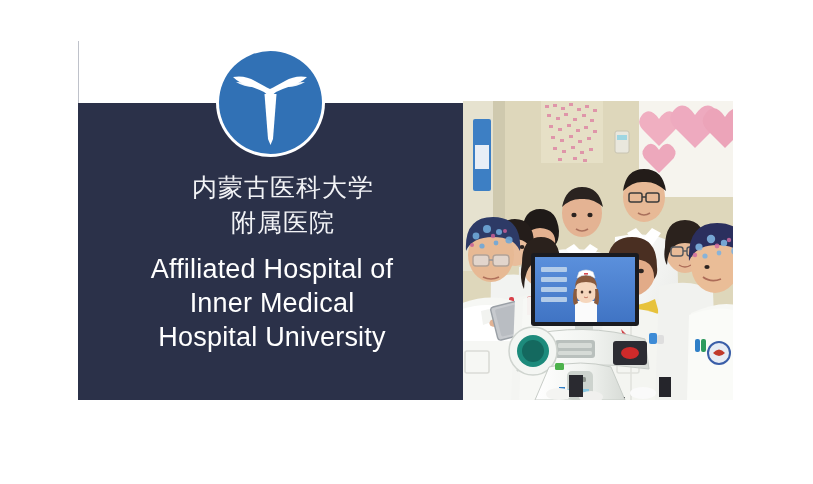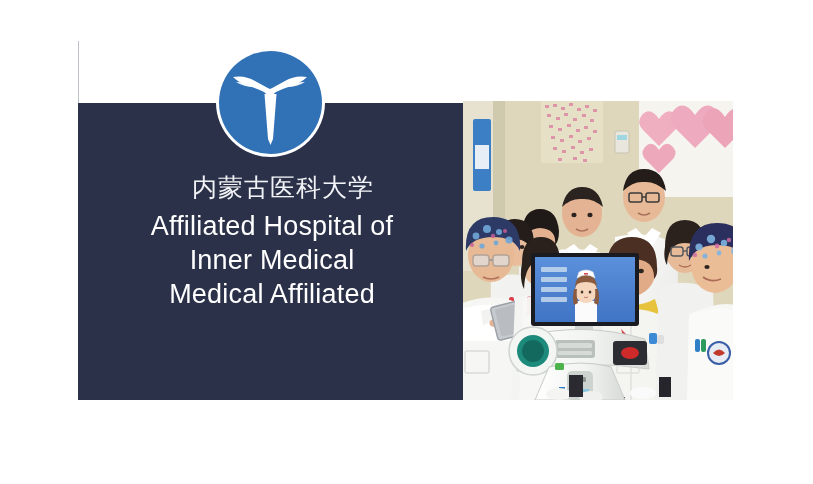--- a/index.html
+++ b/index.html
@@ -82,21 +82,21 @@
   .cn-line {
     font-family: "DejaVu Sans", "Liberation Sans", sans-serif;
     font-size: 25px;
     line-height: 35px;
     letter-spacing: 1px;
     font-weight: 400;
     color: #f2f3f6;
     padding-left: 22px;
   }
   .en-block {
-    margin-top: 4px;
+    margin-top: 12px;
   }
   .en-line {
     font-family: "Liberation Sans", sans-serif;
     font-size: 27px;
     line-height: 34px;
     font-weight: 400;
     color: #ffffff;
     letter-spacing: 0.2px;
   }
 </style>
@@ -417,20 +417,21 @@
         <path d="M17 31 q10 0 18 5 q-10 0 -18 -5 z" opacity="0.95"></path>
         <path d="M86 31 q-10 0 -18 5 q10 0 18 -5 z" opacity="0.95"></path>
 
         <path d="M45.5 43 l12 0 l-3.5 45 l-2.5 6 l-2.5 -6 z"></path>
       </g>
     </svg>
   </div>
 
   <div class="text-block">
     <div class="cn-line">内蒙古医科大学</div>
+    <div class="cn-line">附属医院</div>
     <div class="en-block">
       <div class="en-line">Affiliated Hospital of</div>
       <div class="en-line">Inner Medical</div>
-      <div class="en-line">Medical Affiliated</div>
+      <div class="en-line">Hospital University</div>
     </div>
   </div>
 
 </div>
 
 </body></html>

